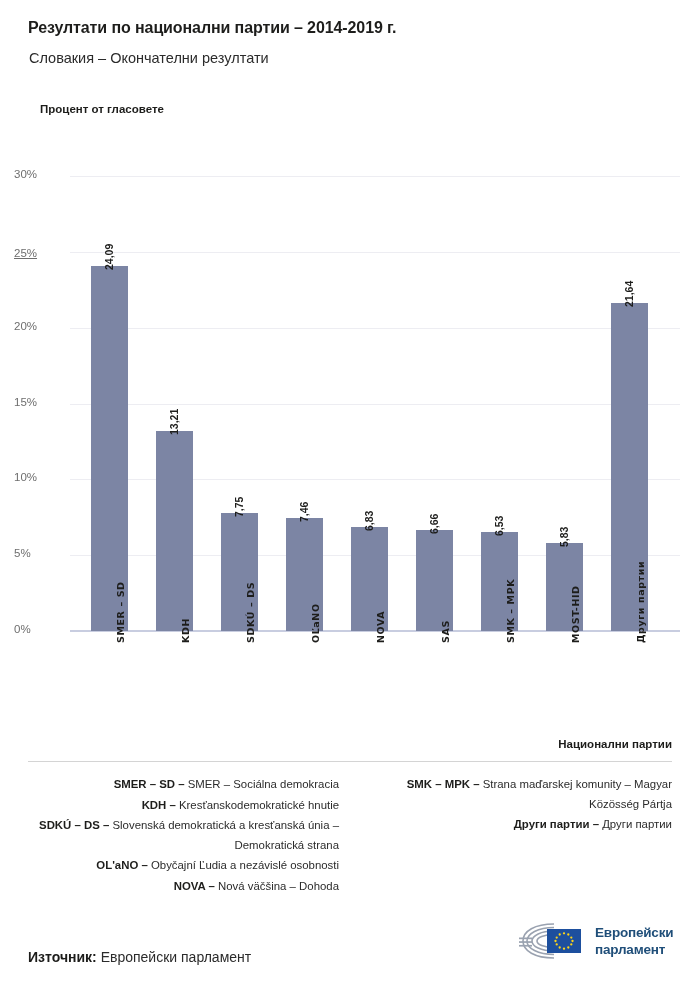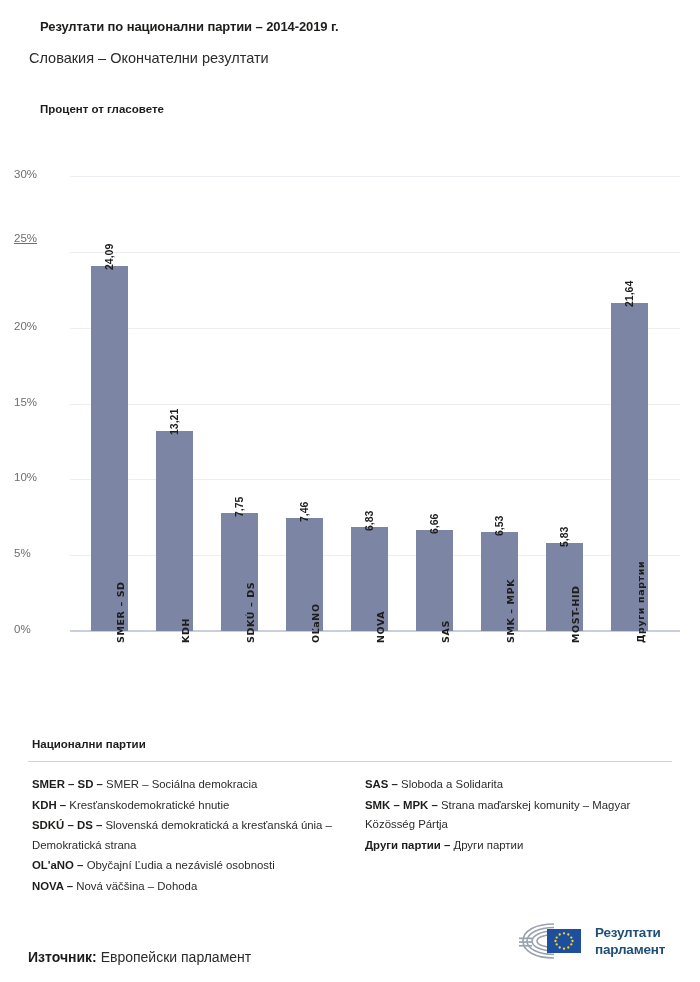--- a/index.html
+++ b/index.html
@@ -14,25 +14,24 @@
     font-family: "Liberation Sans", sans-serif;
     color: #1d1d1b;
     overflow: hidden;
   }
 
   
   .page-title {
     position: absolute;
     left: 28px;
     top: 19px;
-    font-size: 13px;
+    font-size: 16px;
     font-weight: bold;
     letter-spacing: -0.1px;
     color: #1d1d1b;
-    margin-left: 12px;
   }
   .page-subtitle {
     position: absolute;
     left: 29px;
     top: 50px;
     font-size: 14.5px;
     font-weight: normal;
     color: #2b2b2b;
   }
   .axis-heading {
@@ -109,20 +108,21 @@
     letter-spacing: 0.6px;
     font-family: "DejaVu Sans", sans-serif;
   }
 
   
   .legend {
     position: absolute;
     left: 28px;
     top: 738px;
     width: 644px;
+    text-align: right;
   }
   .legend-title {
     font-size: 11.5px;
     font-weight: bold;
     color: #1d1d1b;
     margin: 0 0 11px 4px;
   }
   .legend-rule {
     height: 1px;
     background: #d4d4d4;
@@ -190,21 +190,21 @@
       <div class="ytick-label" style="left: -56px; top: 447px;">0%</div>
       <div class="gridline" style="top: 379.167px;"></div>
       <div class="ytick-label" style="left: -56px; top: 371.167px;">5%</div>
       <div class="gridline" style="top: 303.333px;"></div>
       <div class="ytick-label" style="left: -56px; top: 295.333px;">10%</div>
       <div class="gridline" style="top: 227.5px;"></div>
       <div class="ytick-label" style="left: -56px; top: 219.5px;">15%</div>
       <div class="gridline" style="top: 151.667px;"></div>
       <div class="ytick-label" style="left: -56px; top: 143.667px;">20%</div>
       <div class="gridline" style="top: 75.8333px;"></div>
-      <div class="ytick-label" style="left: -56px; top: 56px; text-decoration: underline;">25%</div>
+      <div class="ytick-label" style="left: -56px; top: 71px; text-decoration: underline;">25%</div>
       <div class="gridline" style="top: 0px;"></div>
       <div class="ytick-label" style="left: -56px; top: -8px;">30%</div>
       <div class="bar" style="left: 21px; height: 365.365px; background: rgb(124, 133, 164);"></div>
       <div class="bar-value" style="left: 44.5px; top: 81.635px;">24,09</div>
       <div class="xlabel" style="left: 44.5px; top: 467px;">SMER – SD</div>
       <div class="bar" style="left: 86px; height: 200.352px; background: rgb(124, 133, 164);"></div>
       <div class="bar-value" style="left: 109.5px; top: 246.648px;">13,21</div>
       <div class="xlabel" style="left: 109.5px; top: 467px;">KDH</div>
       <div class="bar" style="left: 151px; height: 117.542px; background: rgb(124, 133, 164);"></div>
       <div class="bar-value" style="left: 174.5px; top: 329.458px;">7,75</div>
@@ -235,21 +235,20 @@
   <div class="legend-rule"></div>
   <div class="legend-cols">
     <div class="legend-col" id="legend-left">
         <div class="legend-item"><b>SMER – SD – </b><span>SMER – Sociálna demokracia</span></div>
         <div class="legend-item"><b>KDH – </b><span>Kresťanskodemokratické hnutie</span></div>
         <div class="legend-item"><b>SDKÚ – DS – </b><span>Slovenská demokratická a kresťanská únia – Demokratická strana</span></div>
         <div class="legend-item"><b>OL'aNO – </b><span>Obyčajní Ľudia a nezávislé osobnosti</span></div>
         <div class="legend-item"><b>NOVA – </b><span>Nová väčšina – Dohoda</span></div>
       </div>
     <div class="legend-col" id="legend-right">
-        <div class="legend-item"><b>SAS – </b><span>Sloboda a Solidarita</span></div>
         <div class="legend-item"><b>SMK – MPK – </b><span>Strana maďarskej komunity – Magyar Közösség Pártja</span></div>
         <div class="legend-item"><b>Други партии – </b><span>Други партии</span></div>
       </div>
   </div>
 </div>
 
 <div class="footer-source">
   <b>Източник:</b>
   <span>Европейски парламент</span>
 </div>
@@ -277,16 +276,16 @@
       <circle cx="55.3" cy="27.5" r="1.15"></circle>
       <circle cx="51" cy="28.7" r="1.15"></circle>
       <circle cx="46.7" cy="27.5" r="1.15"></circle>
       <circle cx="43.7" cy="24.4" r="1.15"></circle>
       <circle cx="42.5" cy="21.0" r="1.15"></circle>
       <circle cx="43.7" cy="17.6" r="1.15"></circle>
       <circle cx="46.7" cy="14.5" r="1.15"></circle>
     </g>
   </svg>
   <div class="ep-logo-text">
-    <div>Резултати</div>
+    <div>Европейски</div>
     <div>парламент</div>
   </div>
 </div>
 
 </body></html>

